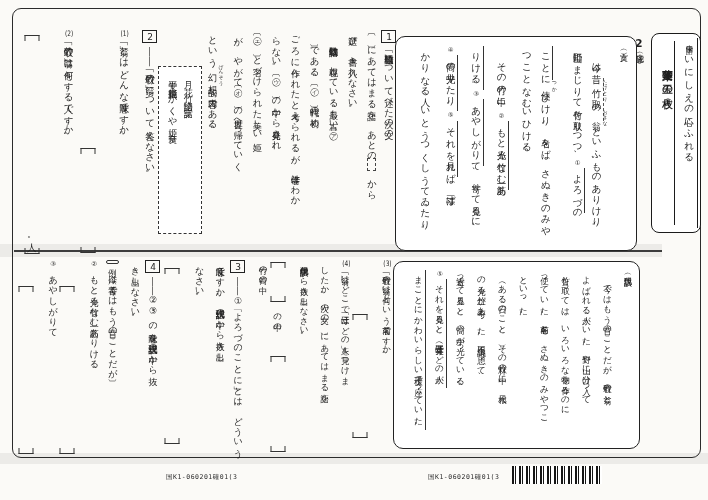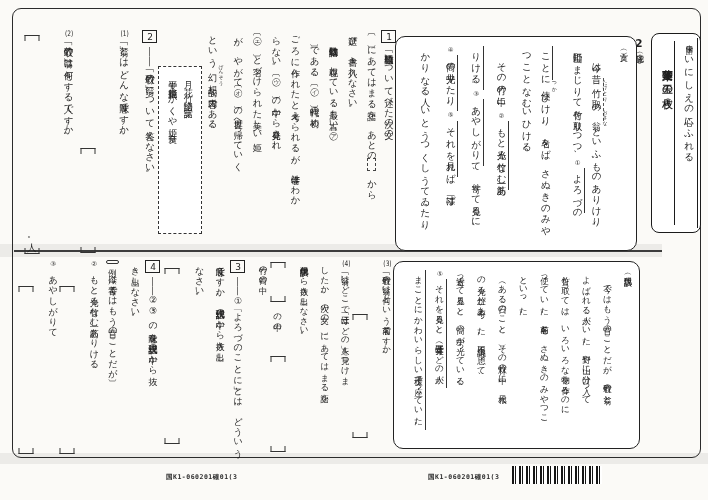--- a/index.html
+++ b/index.html
@@ -60,21 +60,21 @@
   .bankbox .bw { margin-inline-end:6px; display:inline; }
 
   
   .anscol { position:relative; flex:1; }
   .brt, .brb { position:absolute; left:50%; transform:translateX(-50%); width:15px; height:6px; border:1.1px solid #333; }
   .brt { border-bottom:none; } .brb { border-top:none; }
   .ans-suffix { position:absolute; bottom:11px; left:50%; transform:translateX(-50%); font-size:9.5px; }
   .tpl-mid { position:absolute; top:47px; left:50%; transform:translateX(-50%); font-size:8.5px; }
 
   
-  .code { font-family:"DejaVu Sans Mono", monospace; font-size:6.5px; letter-spacing:.5px; color:#2a2a2a;font-weight:bold; }
+  .code { font-family:"DejaVu Sans Mono", monospace; font-size:6.5px; letter-spacing:.5px; color:#2a2a2a; }
   .codeL { left:166px; top:473px; } .codeR { left:428px; top:473px; }
   .barcode { left:512px; top:466px; width:90px; height:18px; background:
     repeating-linear-gradient(90deg,#151515 0 2px,#fff 2px 3px,#151515 3px 4px,#fff 4px 7px,#151515 7px 9px,#fff 9px 10px,#151515 10px 11px,#fff 11px 14px); }
 </style>
 </head>
 <body>
 
 <div>
   <div class="abs band-mid"></div>
   <div class="abs band-bot"></div>

